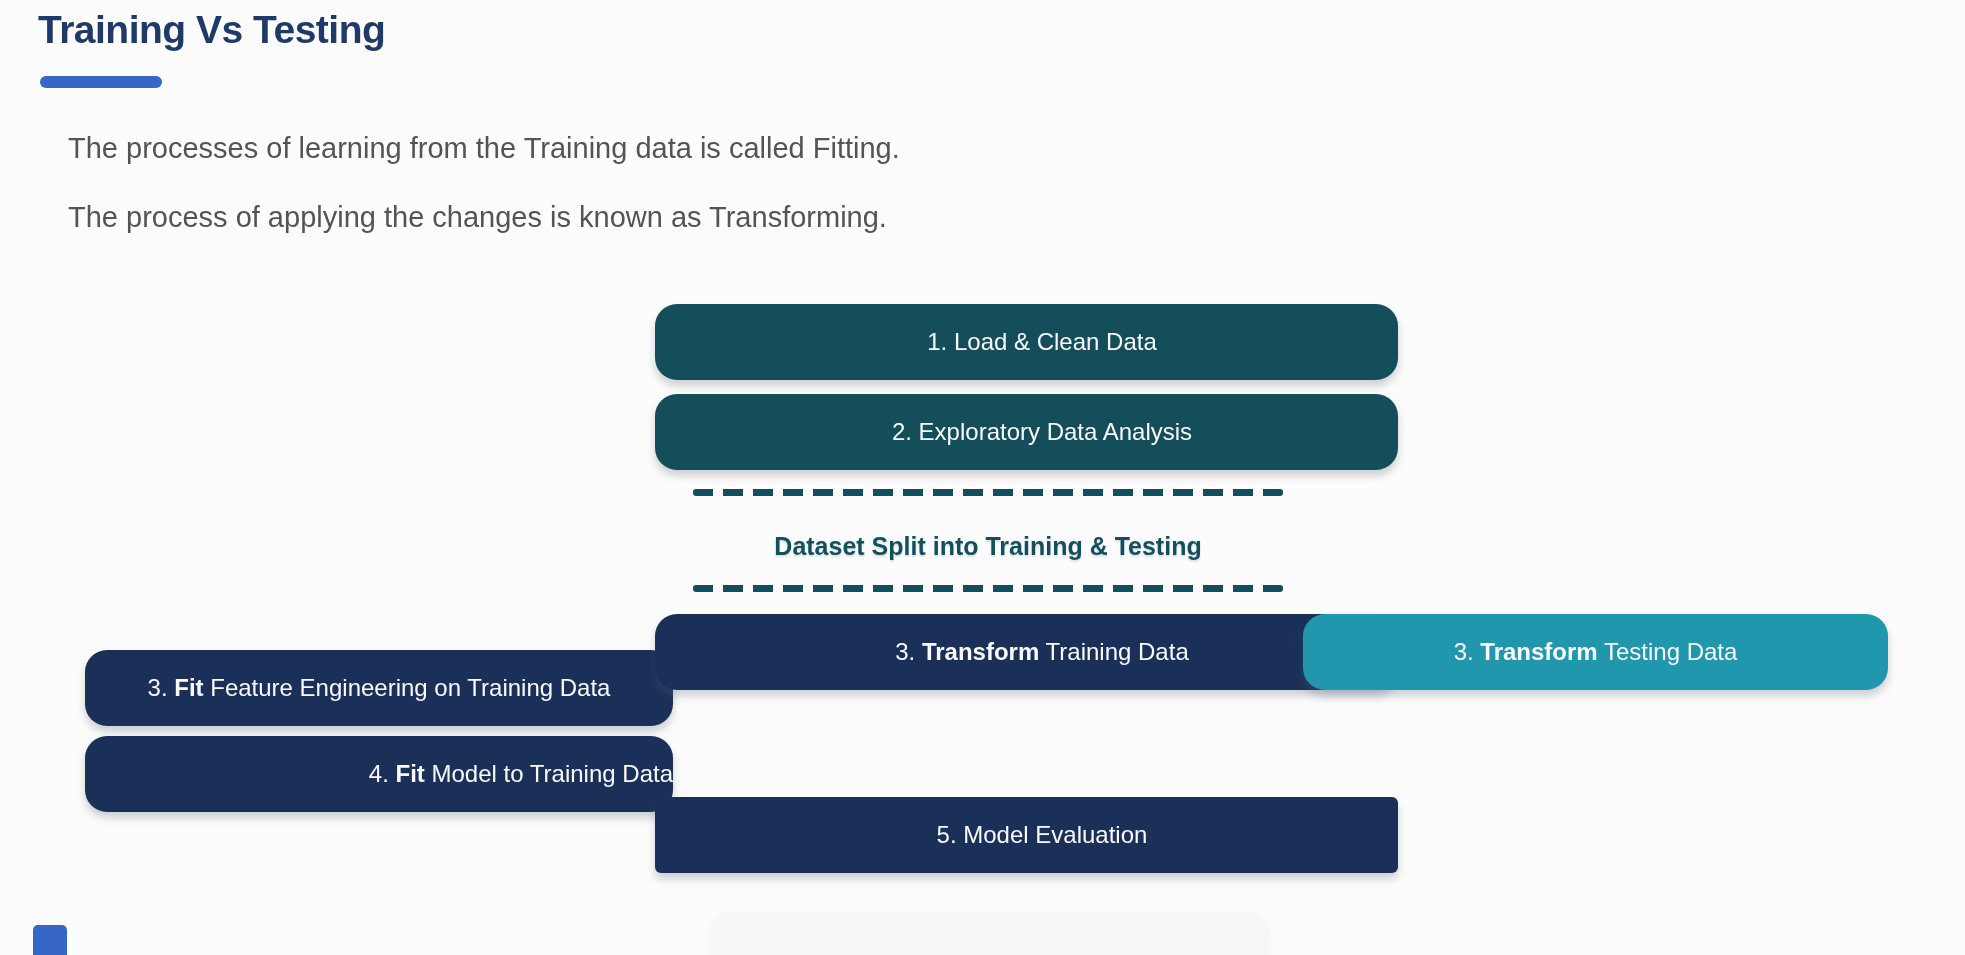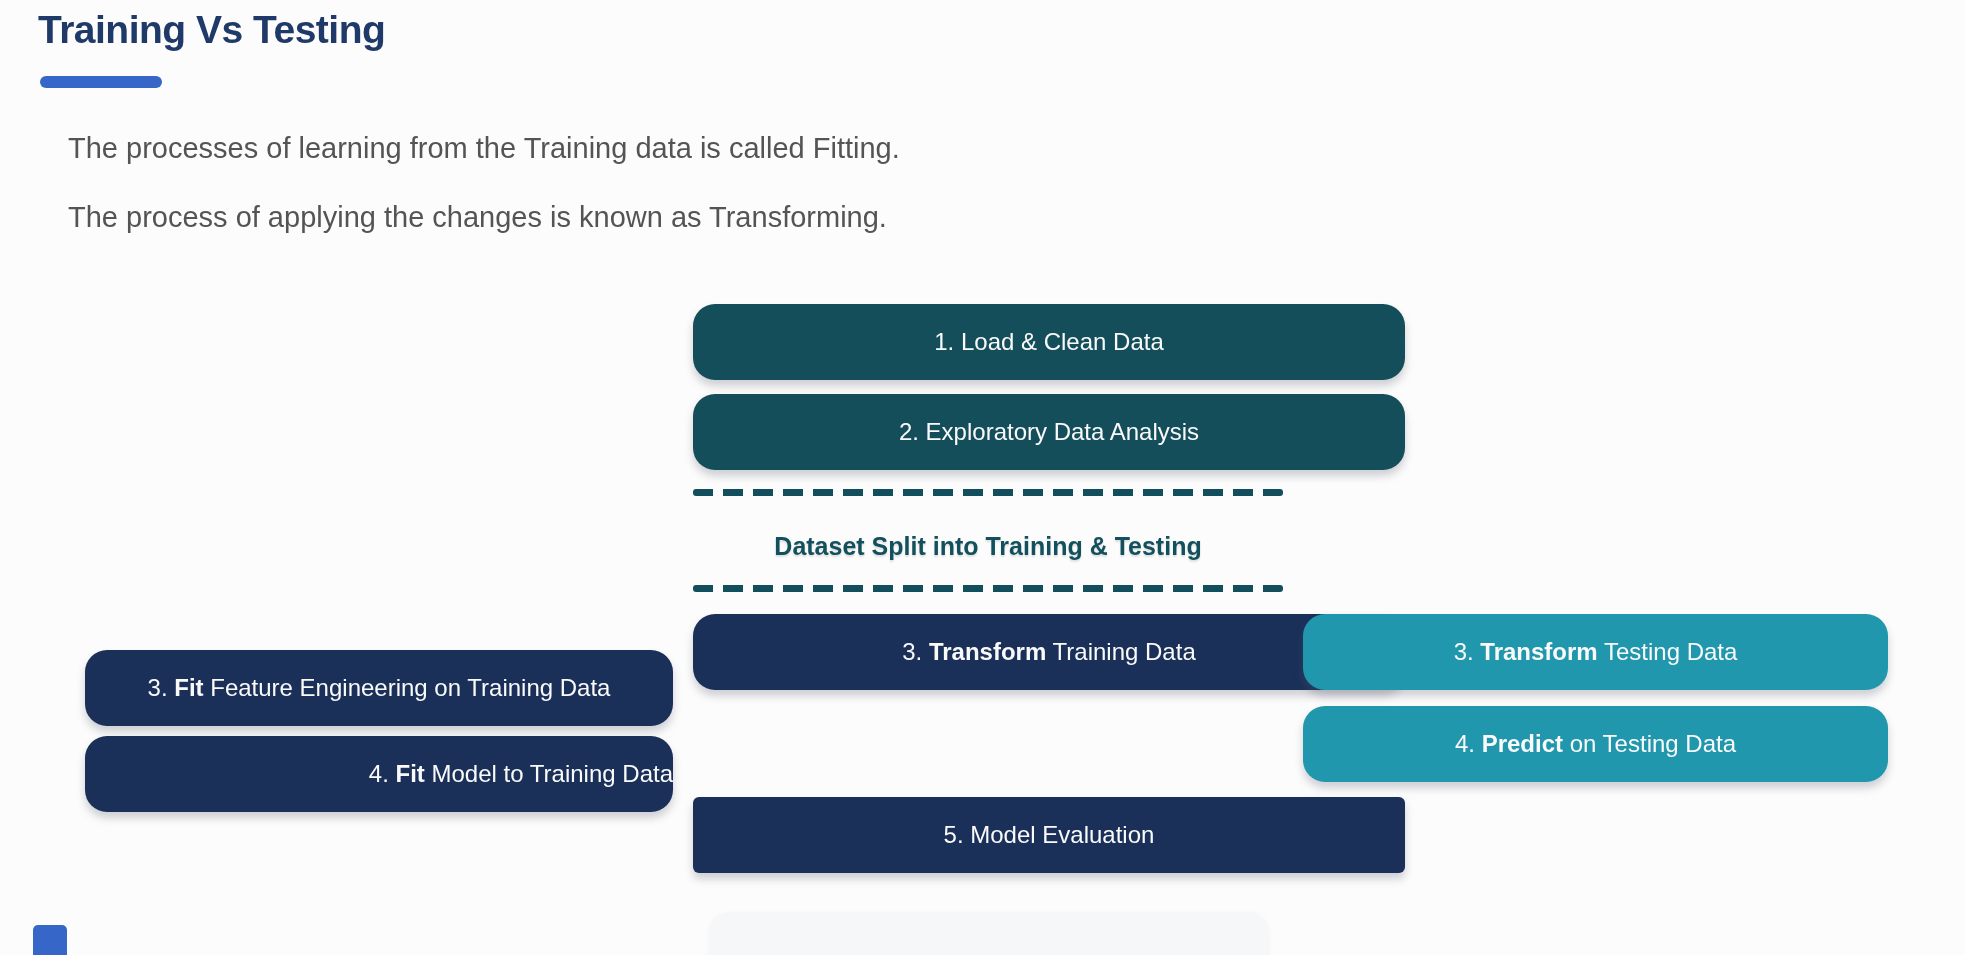--- a/index.html
+++ b/index.html
@@ -34,21 +34,21 @@
     display:flex;align-items:center;justify-content:center;
     color:#fafafa;font-size:24px;
     box-shadow:0 6px 9px rgba(90,95,110,0.28);
     text-align:center;
   }
   .box b{font-weight:700;}
   .teal{background:#144e5b;}
   .navy{background:#1a3059;}
   .cyan{background:#2097ad;}
   .col-left{left:85px;width:588px;}
-  .col-center{left:693px;width:712px;}
+  .col-center{left:655px;width:712px;padding-left:31px;}
   .col-right{left:1303px;width:585px;}
   
   .dashed{
     position:absolute;left:693px;width:590px;height:7px;
     background:repeating-linear-gradient(90deg,#134e5c 0 20px,transparent 20px 30px);
     border-radius:3px;
   }
   .dashed.d1{top:489px;}
   .dashed.d2{top:585px;}
   .split-label{
@@ -96,23 +96,20 @@
   <div class="box navy col-center" style="top:614px;">
     <span><span>3. </span><b>Transform</b><span> Training Data</span></span>
   </div>
   <div class="box cyan col-right" style="top:614px;">
     <span><span>3. </span><b>Transform</b><span> Testing Data</span></span>
   </div>
 
   <div class="box navy col-left" style="top:736px;justify-content:flex-end;">
     <span><span>4. </span><b>Fit</b><span> Model to Training Data</span></span>
   </div>
-  <div class="box cyan col-right" style="top:706px;">
-    <span><span>4. </span><b>Predict</b><span> on Testing Data</span></span>
-  </div>
 
   <div class="box navy col-center" style="top:797px;border-radius:6px;">
     <span>5. Model Evaluation</span>
   </div>
 
   <div class="ghost"></div>
 
   <div class="corner-accent"></div>
 
 </div>

